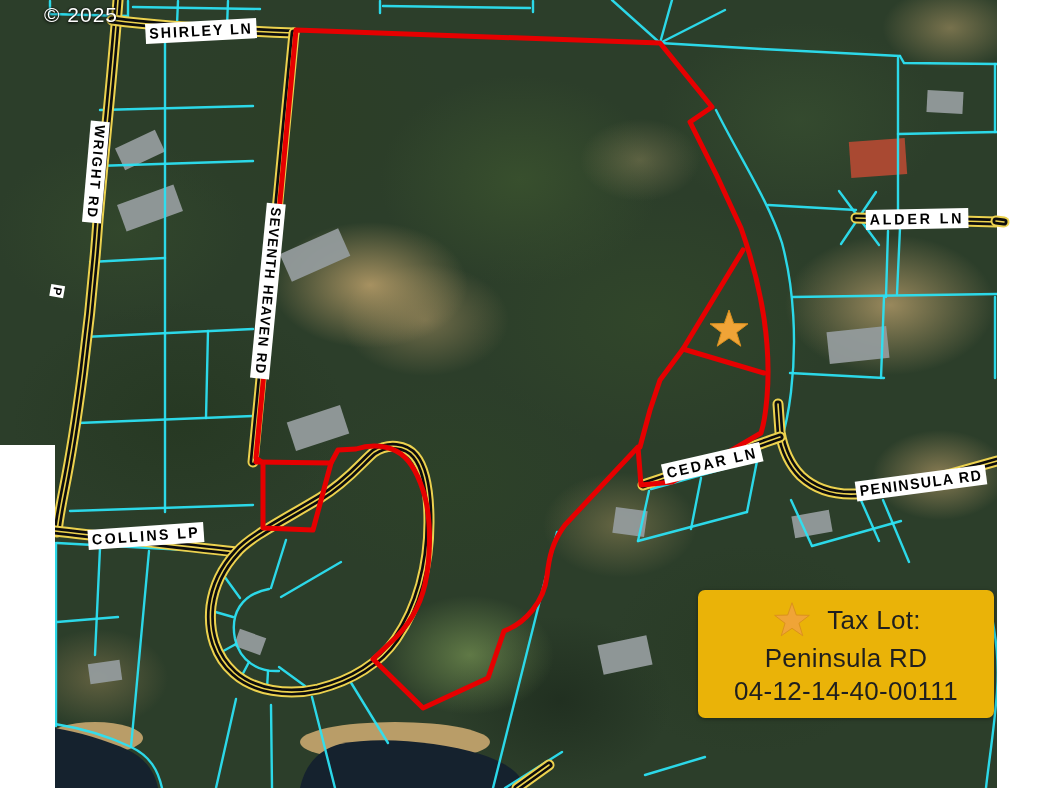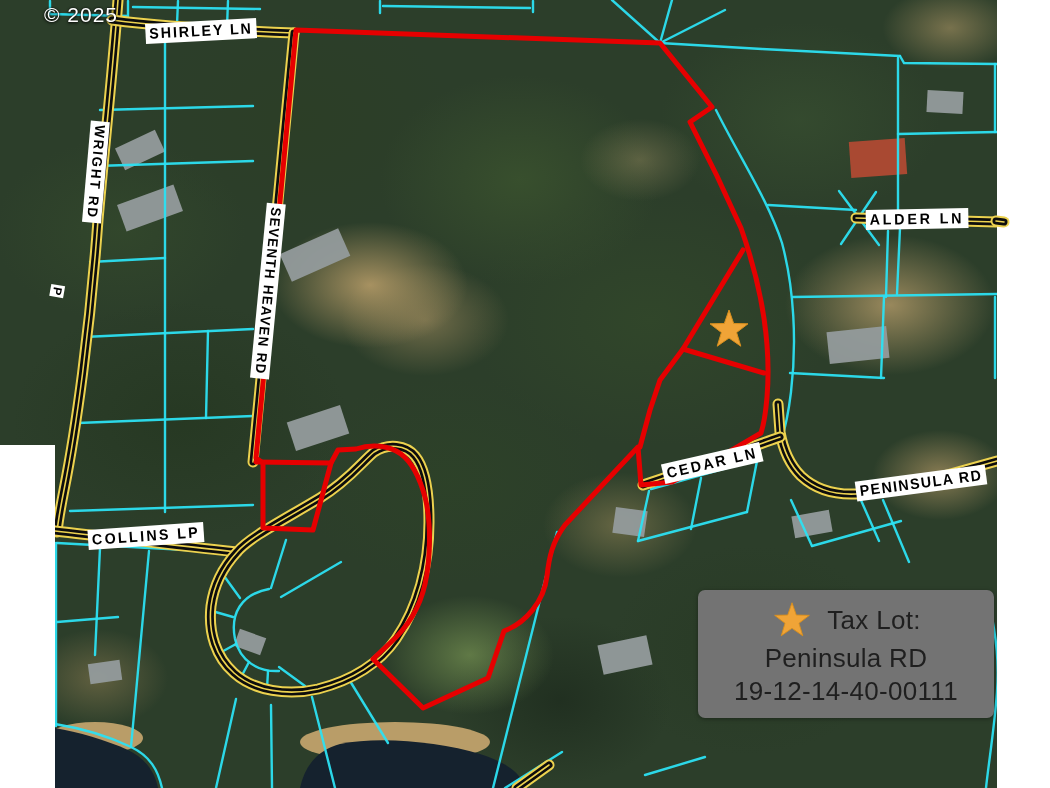--- a/index.html
+++ b/index.html
@@ -51,21 +51,21 @@
   #lb-wright{left:96px;top:172px;font-size:14px;transform:translate(-50%,-50%) rotate(95deg) scaleX(.95);}
   #lb-seventh{left:268px;top:291px;font-size:14px;letter-spacing:1.5px;transform:translate(-50%,-50%) rotate(95.5deg) scaleX(.95);}
   #lb-alder{left:917px;top:219px;letter-spacing:3px;transform:translate(-50%,-50%) rotate(-1deg) scaleX(.95);}
   #lb-cedar{left:712px;top:463px;letter-spacing:2.5px;transform:translate(-50%,-50%) rotate(-13deg) scaleX(.95);}
   #lb-peninsula{left:921px;top:483px;letter-spacing:1.5px;transform:translate(-50%,-50%) rotate(-7.5deg) scaleX(.95);}
   #lb-collins{left:146px;top:536px;letter-spacing:2.5px;transform:translate(-50%,-50%) rotate(-4deg) scaleX(.95);}
   #lb-partial{left:57px;top:291px;font-size:12px;letter-spacing:0;padding:0 2px;transform:translate(-50%,-50%) rotate(100deg);}
   .copyright{position:absolute;left:44px;top:3px;color:#fff;font-weight:normal;font-size:21px;letter-spacing:1px;
              text-shadow:0 1px 3px rgba(0,0,0,.9),0 0 2px rgba(0,0,0,.8);}
   
-  .legend{position:absolute;left:698px;top:590px;width:296px;height:128px;background:#737373;border-radius:7px;
+  .legend{position:absolute;left:698px;top:590px;width:296px;height:128px;background:#eab308;border-radius:7px;
           box-shadow:0 1px 4px rgba(0,0,0,.35);display:flex;flex-direction:column;align-items:center;
           justify-content:center;color:var(--legend-text);font-size:26px;line-height:1.28;letter-spacing:.3px;}
   .legend .row1{display:flex;align-items:center;gap:14px;}
   .legend svg{display:block;}
 </style>
 </head>
 <body>
 
 <div class="screen">
   <div class="aerial"></div>
@@ -257,15 +257,15 @@
   <div class="copyright">© 2025</div>
 
   <div class="legend">
     <div class="row1">
       <svg width="42" height="42" viewBox="-23 -23 46 46">
         <use href="#star" class="star"></use>
       </svg>
       <span>Tax Lot:</span>
     </div>
     <div>Peninsula RD</div>
-    <div>19-12-14-40-00111</div>
+    <div>04-12-14-40-00111</div>
   </div>
 </div>
 
 </body></html>

